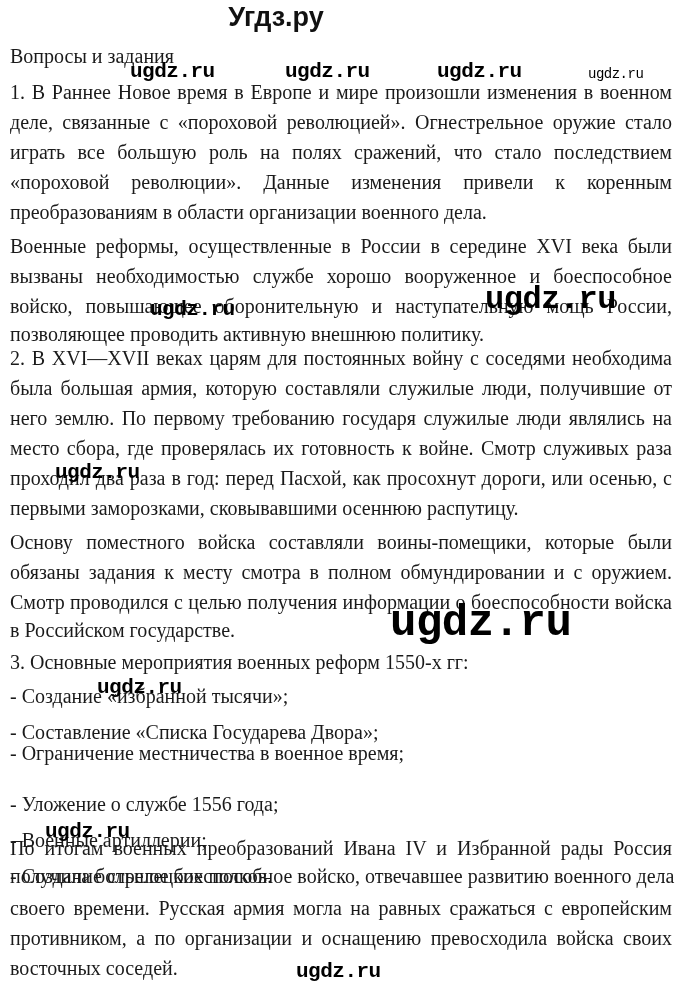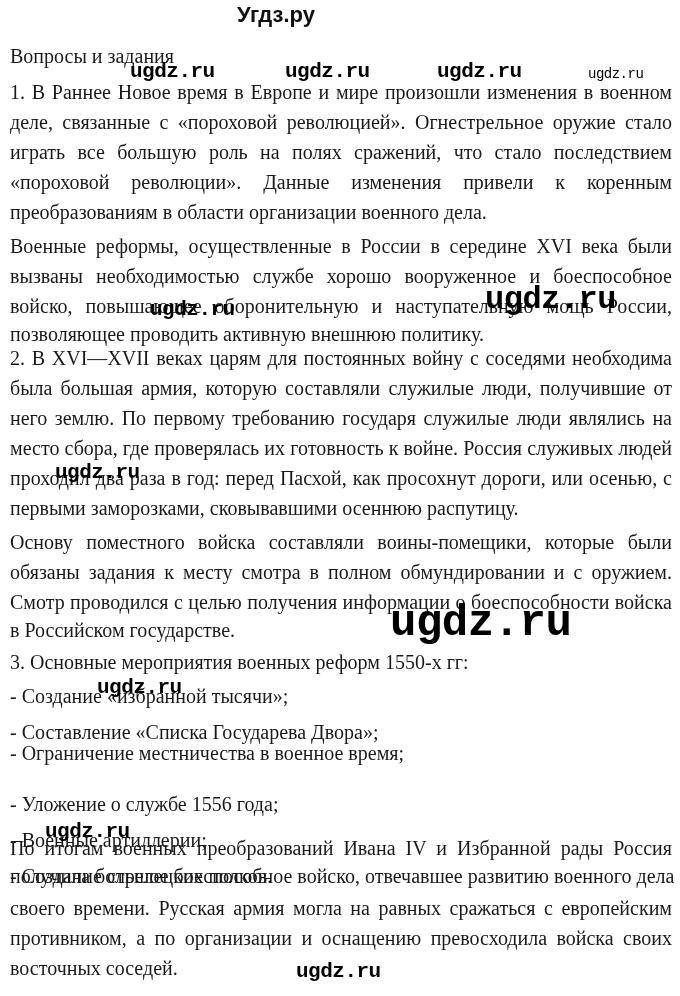--- a/index.html
+++ b/index.html
@@ -1,19 +1,19 @@
 <!DOCTYPE html>
 <html><head>
 <meta charset="utf-8">
 <style>
   html, body { margin: 0; padding: 0; background: #ffffff; }
   body { width: 680px; height: 996px; position: relative; overflow: hidden; color: #111; }
   .title {
     position: absolute; left: 0; width: 552px; top: 2px; text-align: center;
-    font-family: "Liberation Sans", sans-serif; font-weight: bold; font-size: 22px; color: #111;
+    font-family: "Liberation Sans", sans-serif; font-weight: bold; font-size: 27px; color: #111;
   }
   .doc { position: absolute; left: 10px; top: 0; width: 662px; }
   .line {
     position: absolute; left: 0; width: 662px; white-space: nowrap;
     font-family: Liberation Serif, serif; font-size: 20px; line-height: 24px; color: #1a1a1a;
   }
   .line.j { text-align: justify; text-align-last: justify; }
   .wm {
     position: absolute; font-family: Liberation Mono, monospace; font-weight: bold; color: #000;
     white-space: nowrap; letter-spacing: -0.5px;
@@ -38,21 +38,21 @@
   <div class="line" style="top:200px">преобразованиям в области организации военного дела.</div>
 
   <div class="line j" style="top:234px">Военные реформы, осуществленные в России в середине XVI века были</div>
   <div class="line j" style="top:264px">вызваны необходимостью службе хорошо вооруженное и боеспособное</div>
   <div class="line j" style="top:294px">войско, повышающее оборонительную и наступательную мощь России,</div>
   <div class="line" style="top:322px">позволяющее проводить активную внешнюю политику.</div>
 
   <div class="line j" style="top:346px">2. В XVI—XVII веках царям для постоянных войну с соседями необходима</div>
   <div class="line j" style="top:376px">была большая армия, которую составляли служилые люди, получившие от</div>
   <div class="line j" style="top:406px">него землю. По первому требованию государя служилые люди являлись на</div>
-  <div class="line j" style="top:436px">место сбора, где проверялась их готовность к войне. Россия служивых людей</div>
+  <div class="line j" style="top:436px">место сбора, где проверялась их готовность к войне. Смотр служивых раза</div>
   <div class="line j" style="top:466px">проходил два раза в год: перед Пасхой, как просохнут дороги, или осенью, с</div>
   <div class="line" style="top:496px">первыми заморозками, сковывавшими осеннюю распутицу.</div>
 
   <div class="line j" style="top:530px">Основу поместного войска составляли воины-помещики, которые были</div>
   <div class="line j" style="top:560px">обязаны задания к месту смотра в полном обмундировании и с оружием.</div>
   <div class="line j" style="top:590px">Смотр проводился с целью получения информации о боеспособности войска</div>
   <div class="line" style="top:618px">в Российском государстве.</div>
 
   <div class="line" style="top:650px">3. Основные мероприятия военных реформ 1550-х гг:</div>
   <div class="line" style="top:684px">- Создание «избранной тысячи»;</div>

